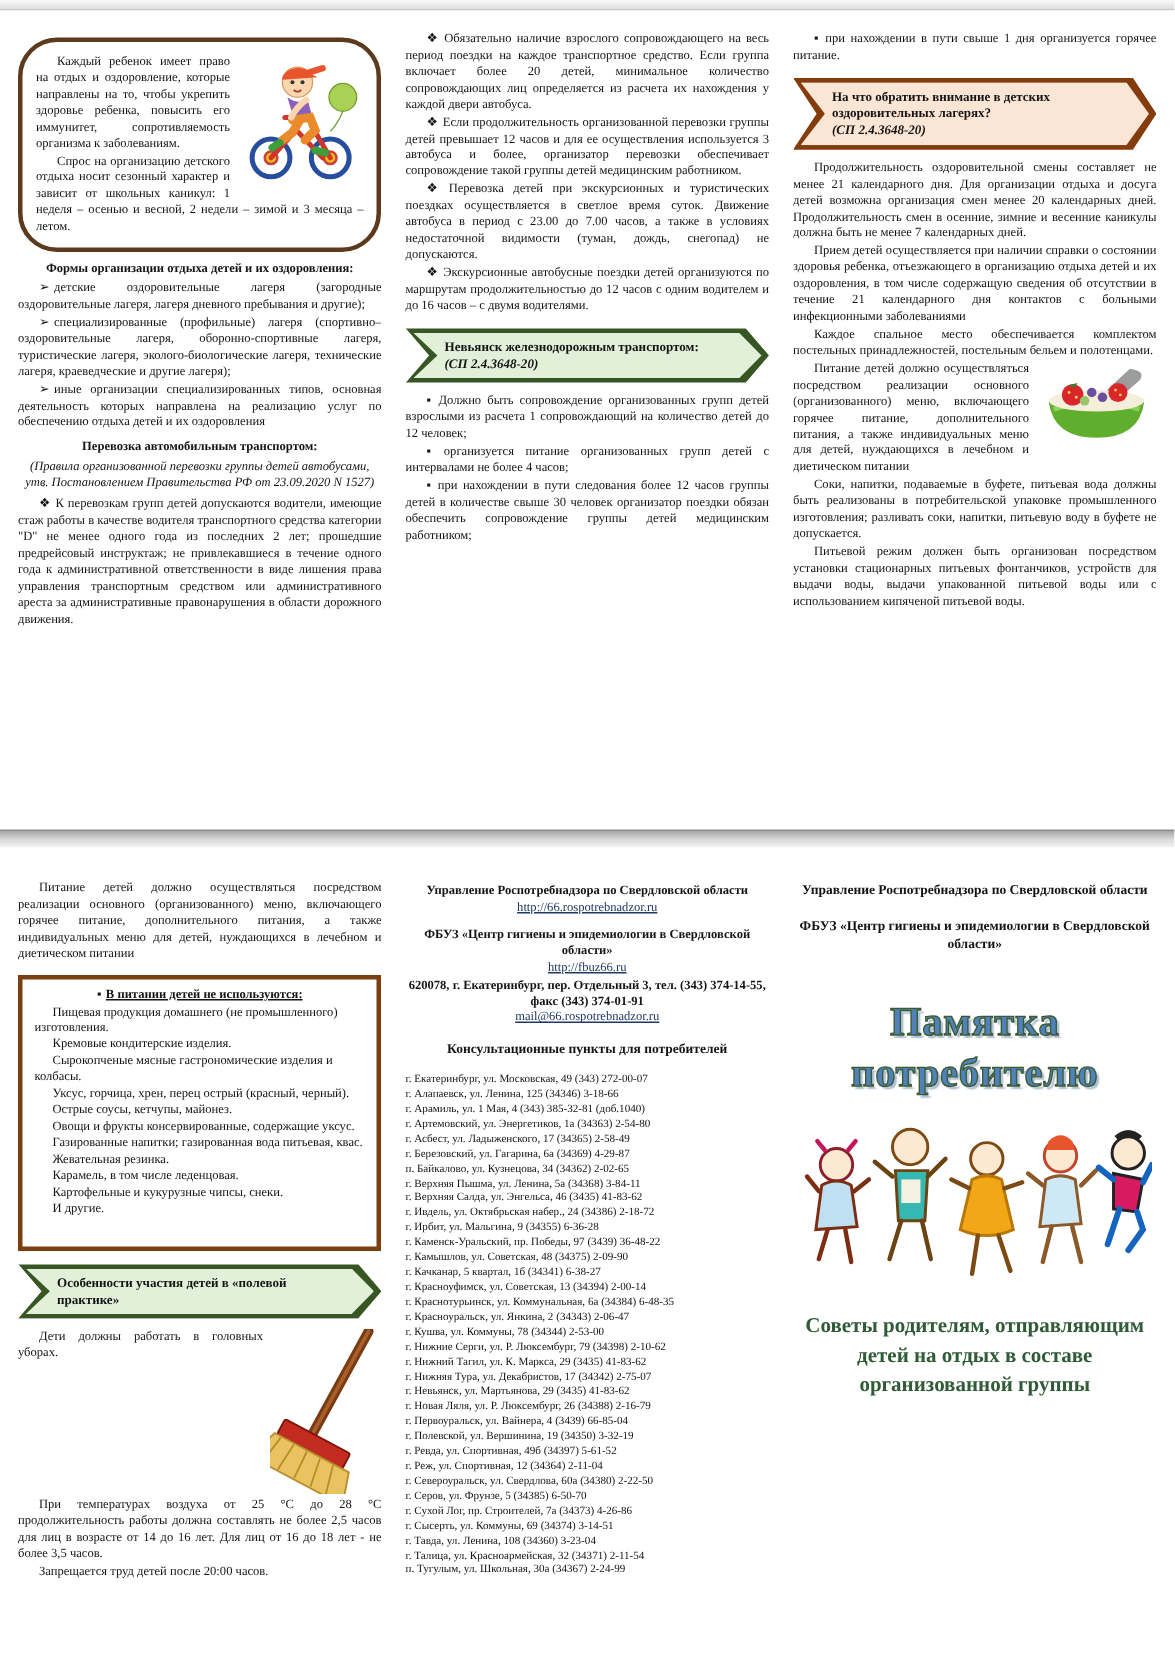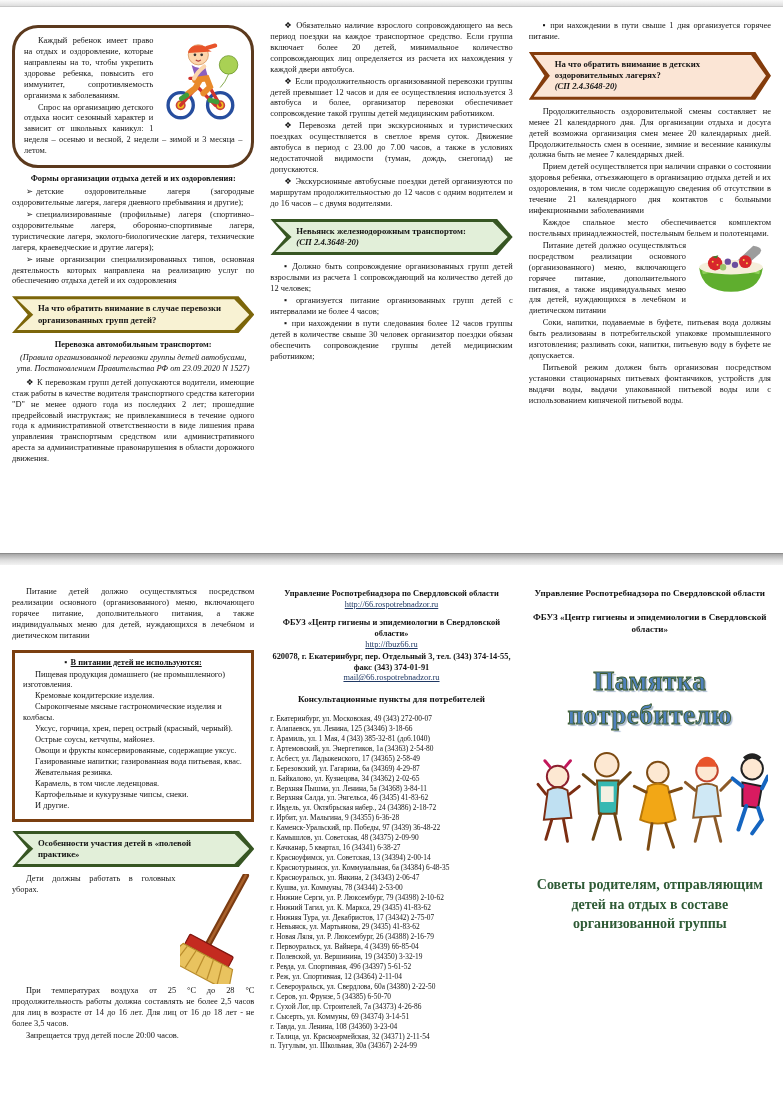--- a/index.html
+++ b/index.html
@@ -27,21 +27,21 @@
   .banner .fg{position:absolute;inset:3px 5px;clip-path:polygon(0 0,93.5% 0,100% 50%,93.5% 100%,0 100%,7% 50%);}
   .banner .txt{position:relative;z-index:1;padding:7px 26px;font-weight:bold;font-size:8.7px;line-height:1.3;}
   .banner .sub{font-style:italic;font-weight:bold;}
   .banner-auto .bg{background:var(--banner-auto-border);}
   .banner-auto .fg{background:var(--banner-auto-fill);}
   .banner-green .bg{background:var(--banner-green-border);}
   .banner-green .fg{background:var(--banner-green-fill);}
   .banner-peach .bg{background:var(--banner-peach-border);}
   .banner-peach .fg{background:var(--banner-peach-fill);}
   
-  .food-box{border:3px solid var(--food-brown);padding:5px 8px 7px 8px;margin:8px 0 4px 0;}
+  .food-box{border:3px solid var(--food-brown);padding:5px 8px 19px 8px;margin:8px 0 4px 0;}
   .food-box .fb-head{text-align:center;font-weight:bold;margin:0 0 1px 0;}
   .food-box .fb-head u{text-decoration:underline;}
   .food-line{margin:0;text-align:left;text-indent:12px;}
   
   .center-block{text-align:center;}
   .org-name{font-weight:bold;text-align:center;margin:0;text-indent:0;}
   .lnk{display:block;text-align:center;color:var(--link-blue);text-decoration:underline;margin:0 0 1px 0;}
   .consult-head{font-weight:bold;text-align:center;margin:10px 0 8px 0;font-size:9px;}
   .contact-line{margin:0;font-size:7.4px;line-height:1.34;text-align:left;}
   
@@ -90,25 +90,20 @@
     </div>
 
     <p class="h-bold">Формы организации отдыха детей и их оздоровления:</p>
 
     <div>
         <p class="para"><span class="mk">➢</span><span>детские оздоровительные лагеря (загородные оздоровительные лагеря, лагеря дневного пребывания и другие);</span></p>
         <p class="para"><span class="mk">➢</span><span>специализированные (профильные) лагеря (спортивно–оздоровительные лагеря, оборонно-спортивные лагеря, туристические лагеря, эколого-биологические лагеря, технические лагеря, краеведческие и другие лагеря);</span></p>
         <p class="para"><span class="mk">➢</span><span>иные организации специализированных типов, основная деятельность которых направлена на реализацию услуг по обеспечению отдыха детей и их оздоровления</span></p>
       </div>
 
-    <div class="banner banner-auto">
-      <div class="bg"></div>
-        <div class="fg"></div>
-      <div class="txt">На что обратить внимание в случае перевозки организованных групп детей?</div>
-    </div>
 
     <p class="h-bold">Перевозка автомобильным транспортом:</p>
     <p class="h-italic">(Правила организованной перевозки группы детей автобусами, утв. Постановлением Правительства РФ от 23.09.2020 N 1527)</p>
     <p class="para"><span class="mk">❖</span><span>К перевозкам групп детей допускаются водители, имеющие стаж работы в качестве водителя транспортного средства категории "D" не менее одного года из последних 2 лет; прошедшие предрейсовый инструктаж; не привлекавшиеся в течение одного года к административной ответственности в виде лишения права управления транспортным средством или административного ареста за административные правонарушения в области дорожного движения.</span></p>
   </div>
 
   <div class="col">
     <div>
         <p class="para"><span class="mk">❖</span><span>Обязательно наличие взрослого сопровождающего на весь период поездки на каждое транспортное средство. Если группа включает более 20 детей, минимальное количество сопровождающих лиц определяется из расчета их нахождения у каждой двери автобуса.</span></p>
         <p class="para"><span class="mk">❖</span><span>Если продолжительность организованной перевозки группы детей превышает 12 часов и для ее осуществления используется 3 автобуса и более, организатор перевозки обеспечивает сопровождение такой группы детей медицинским работником.</span></p>

